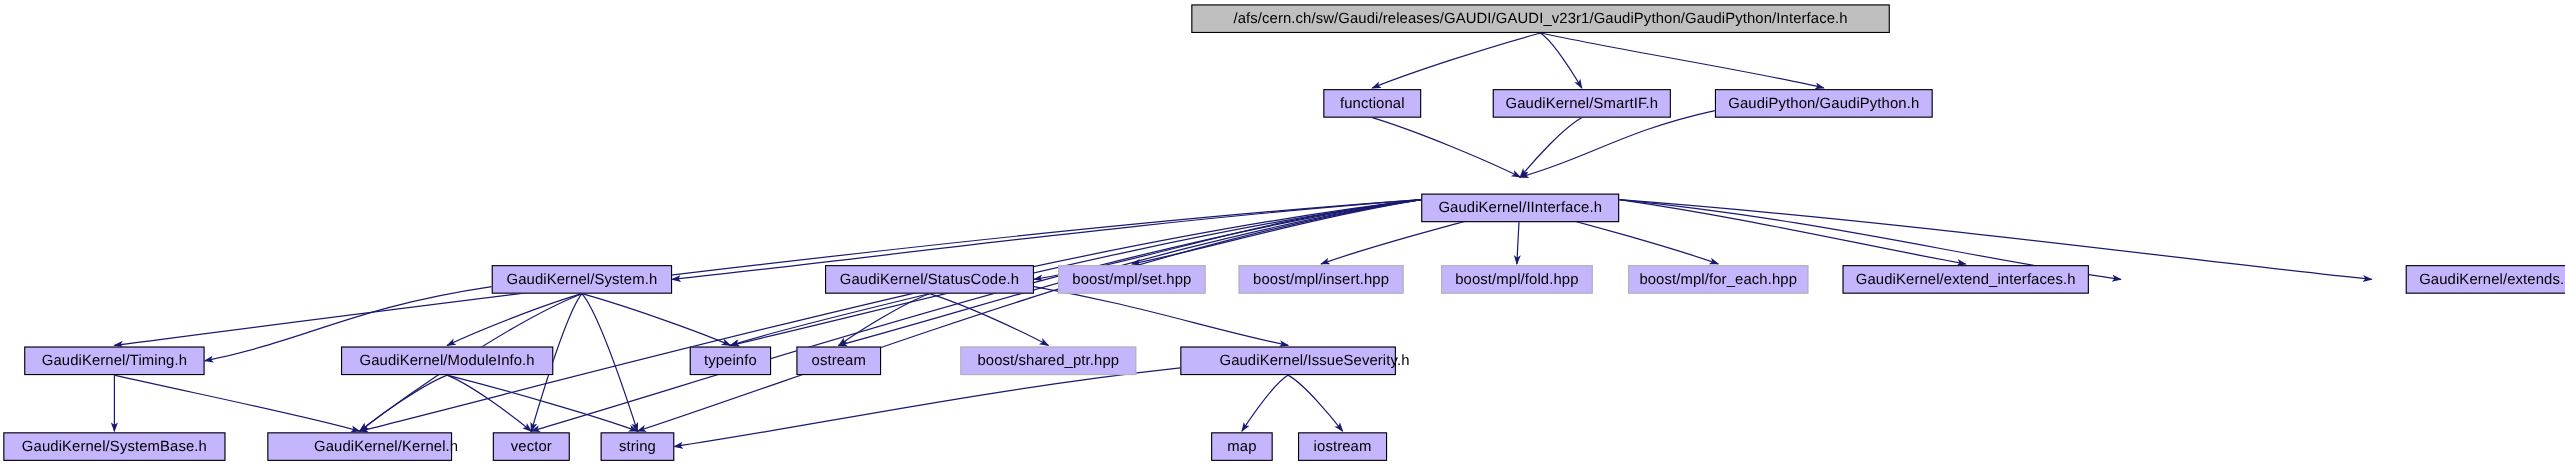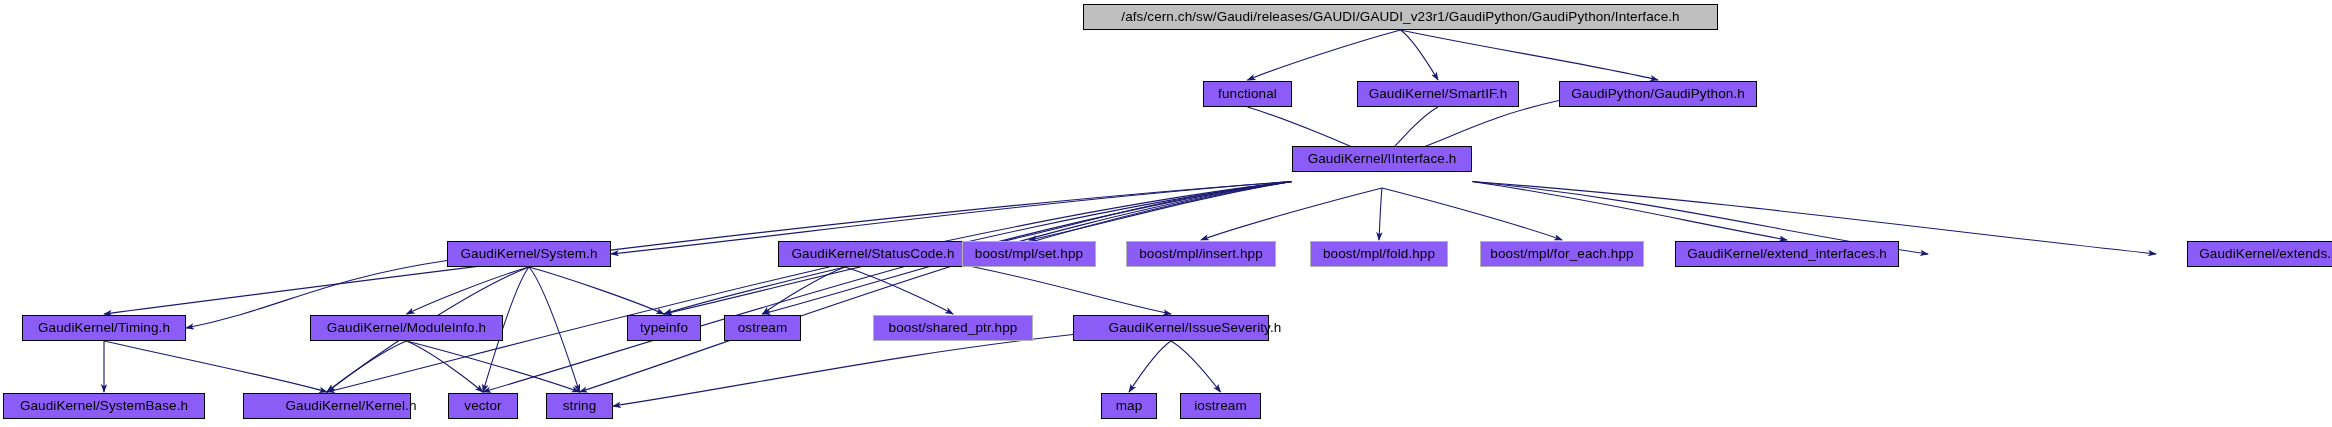--- a/index.html
+++ b/index.html
@@ -17,21 +17,21 @@
     left:0; top:0;
     width:2332px; height:427px;
     pointer-events:none;
   }
   .node{
     position:absolute;
     box-sizing:border-box;
     display:flex;
     align-items:center;
     justify-content:center;
-    background:#8b5cf6;
+    background:#c4b5fd;
     border:1px solid #000000;
     color:#000000;
     font-size:13.5px;
     line-height:1;
     white-space:nowrap;
     letter-spacing:0.1px;
     z-index:5;
   }
   .node.root{
     background:#bfbfbf;
@@ -97,27 +97,27 @@
     </div>
     <div class="node" style="left: 1203px; top: 81px; width: 89px; height: 26px;">
       <span class="lbl">functional</span>
     </div>
     <div class="node" style="left: 1357px; top: 81px; width: 162px; height: 26px;">
       <span class="lbl">GaudiKernel/SmartIF.h</span>
     </div>
     <div class="node" style="left: 1559px; top: 81px; width: 198px; height: 26px;">
       <span class="lbl">GaudiPython/GaudiPython.h</span>
     </div>
-    <div class="node" style="left: 1292px; top: 146px; width: 180px; height: 26px;">
+    <div class="node" style="left: 1292px; top: 176px; width: 180px; height: 26px;">
       <span class="lbl">GaudiKernel/IInterface.h</span>
     </div>
     <div class="node" style="left: 447px; top: 241px; width: 164px; height: 26px;">
       <span class="lbl">GaudiKernel/System.h</span>
     </div>
-    <div class="node" style="left: 778px; top: 241px; width: 190px; height: 26px;">
+    <div class="node" style="left: 750px; top: 241px; width: 190px; height: 26px;">
       <span class="lbl">GaudiKernel/StatusCode.h</span>
     </div>
     <div class="node ext" style="left: 962px; top: 241px; width: 134px; height: 26px;">
       <span class="lbl">boost/mpl/set.hpp</span>
     </div>
     <div class="node ext" style="left: 1126px; top: 241px; width: 150px; height: 26px;">
       <span class="lbl">boost/mpl/insert.hpp</span>
     </div>
     <div class="node ext" style="left: 1310px; top: 241px; width: 138px; height: 26px;">
       <span class="lbl">boost/mpl/fold.hpp</span>

